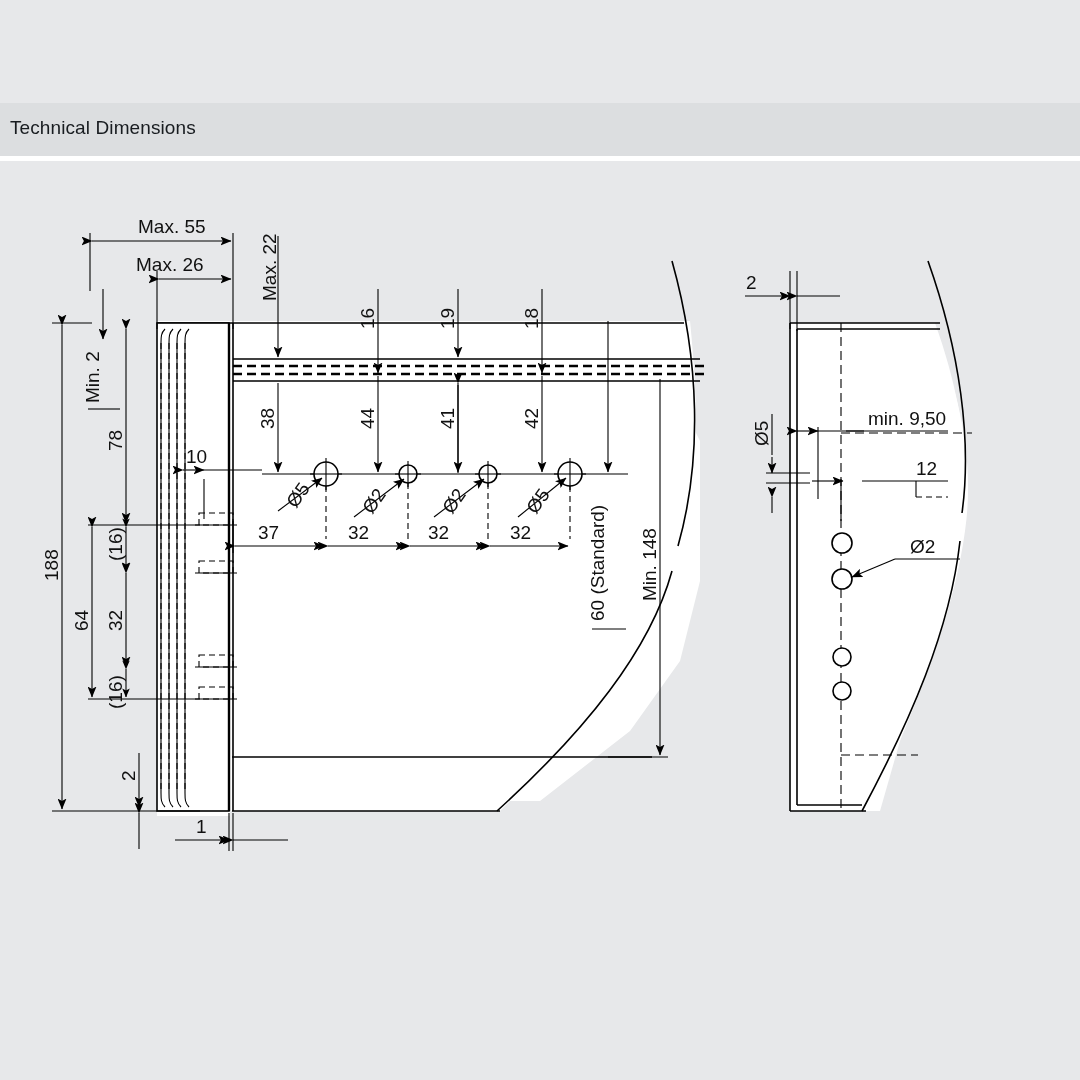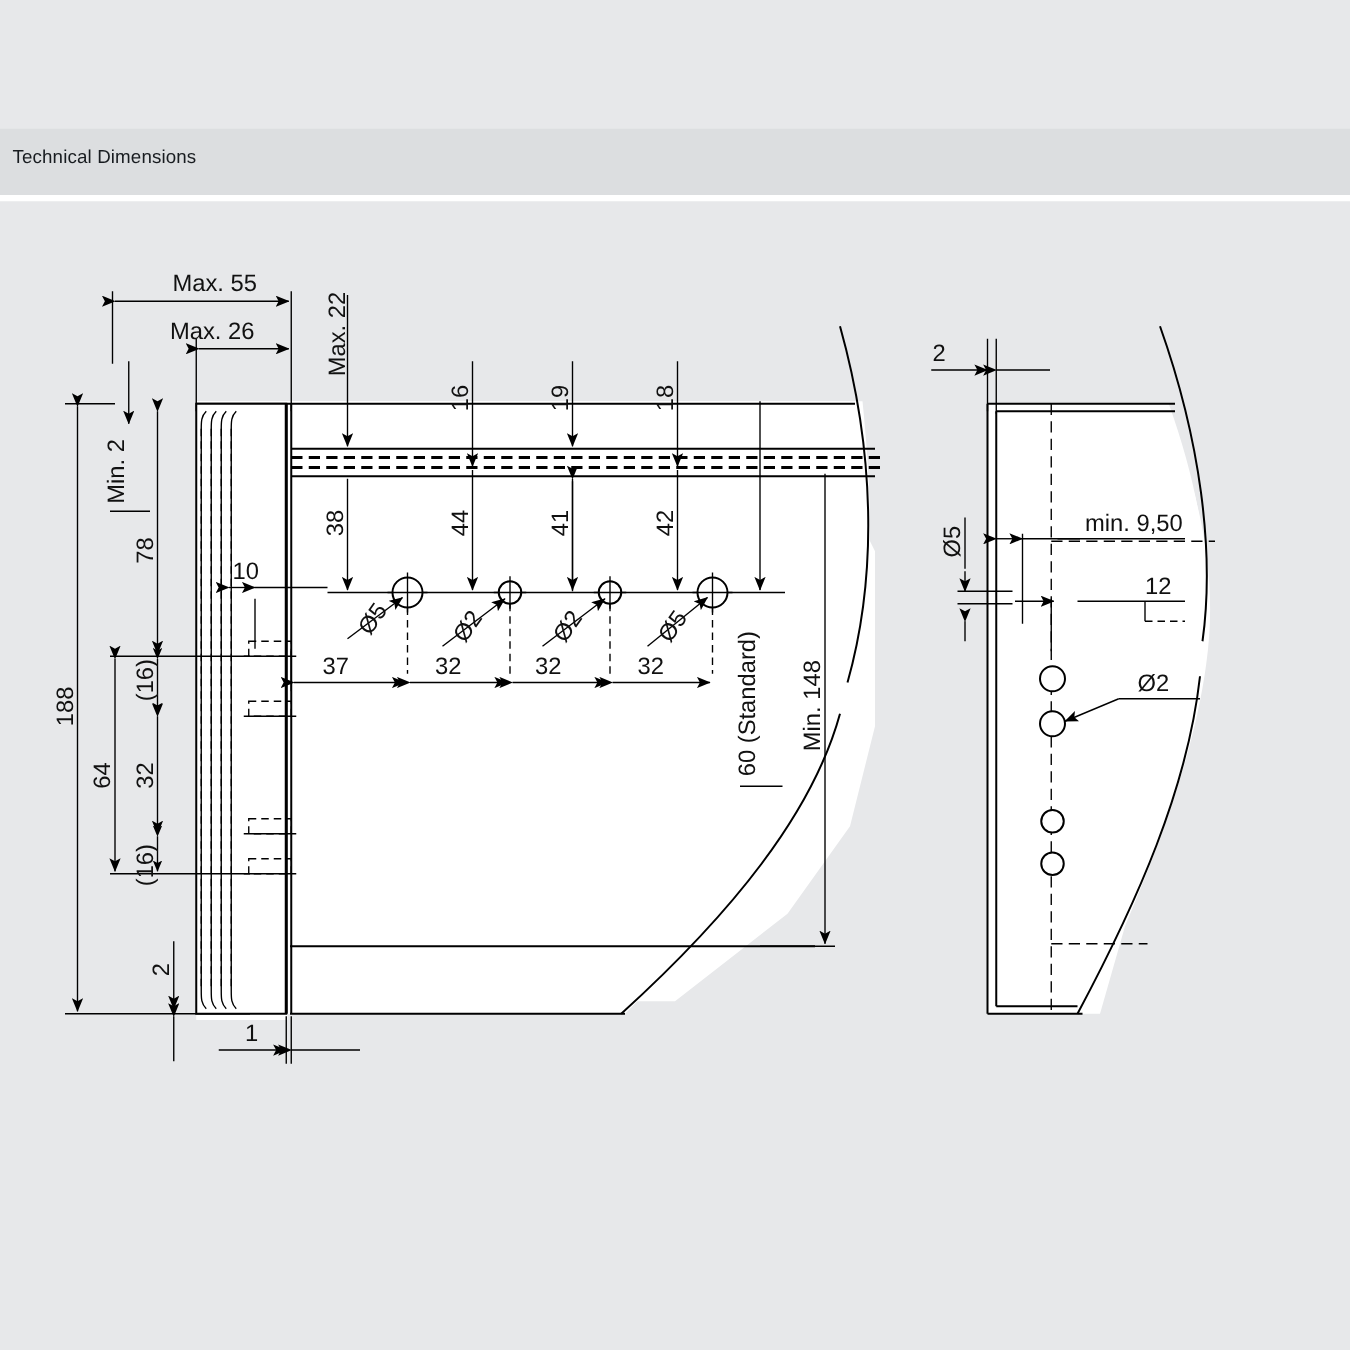--- a/index.html
+++ b/index.html
@@ -13,21 +13,21 @@
   }
   #page{position:absolute;inset:0;}
 
   
   #header-band{
     position:absolute;left:0;top:103px;width:1080px;height:53px;
     background:#dcdee0;
   }
   #header-title{
     position:absolute;left:10px;top:117px;
-    font-size:15px;color:#181c20;letter-spacing:.1px;
+    font-size:19px;color:#181c20;letter-spacing:.1px;
     white-space:nowrap;
   }
   #header-rule{
     position:absolute;left:0;top:156px;width:1080px;height:5px;
     background:#ffffff;
   }
 
   
   #drawing{position:absolute;left:0;top:161px;width:1080px;height:919px;display:block;}
 </style>

